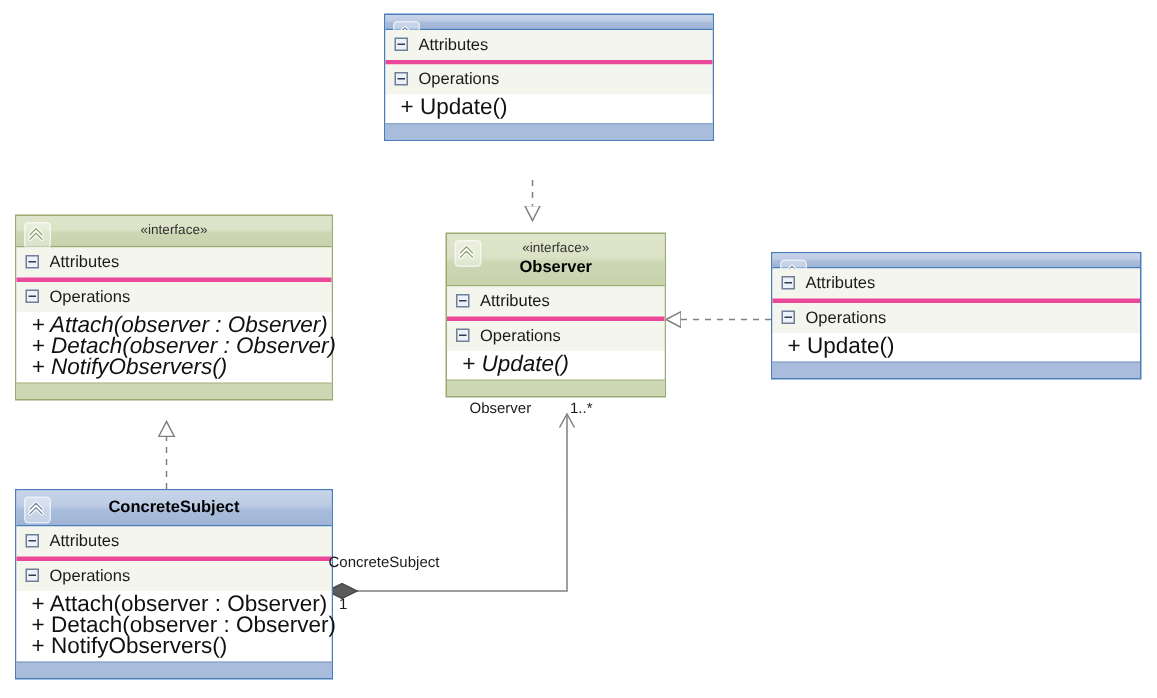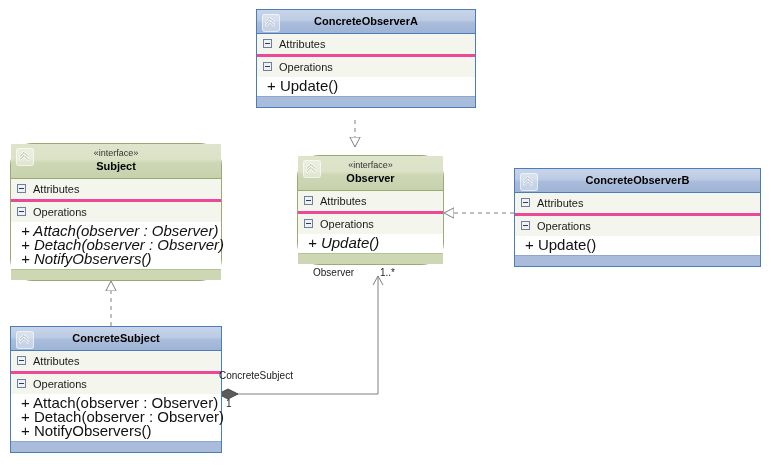--- a/index.html
+++ b/index.html
@@ -22,21 +22,20 @@
   .uml-class {
     position: absolute;
     box-sizing: border-box;
     border: 1px solid #4a7ebb;
     background: #ffffff;
     font-size: 11px;
     color: #1a1a1a;
   }
   .uml-class.iface {
     border-color: #9aaa72;
-    border-radius: 22px;
   }
 
   .cls-header {
     position: relative;
     box-sizing: border-box;
     background: linear-gradient(to bottom, #c8d4e8 0%, #bccbe4 45%, #a9bcdb 55%, #9fb4d6 100%);
     border-bottom: 1px solid #4a7ebb;
     padding: 4px 6px 5px 6px;
     text-align: center;
   }
@@ -174,21 +173,20 @@
   <div class="uml-class" style="left:256px; top:9px; width:220px;">
     <div class="cls-header">
       <span class="chevron-icon">
         <svg width="14" height="14" viewBox="0 0 14 14">
           <path d="M3,7.5 L7,3.5 L11,7.5" fill="none" stroke="#ffffff" stroke-width="2.2" stroke-linecap="round" stroke-linejoin="round"></path>
           <path d="M3,10.5 L7,6.5 L11,10.5" fill="none" stroke="#ffffff" stroke-width="2.2" stroke-linecap="round" stroke-linejoin="round"></path>
           <path d="M3,7.5 L7,3.5 L11,7.5" fill="none" stroke="#7b8aa3" stroke-width="0.8" stroke-linecap="round" stroke-linejoin="round"></path>
           <path d="M3,10.5 L7,6.5 L11,10.5" fill="none" stroke="#7b8aa3" stroke-width="0.8" stroke-linecap="round" stroke-linejoin="round"></path>
         </svg>
       </span>
-      <div class="cls-name">ConcreteObserverA</div>
     </div>
     <div class="section-row">
       <span class="expander-icon"></span>
       <span>Attributes</span>
     </div>
     <div class="section-row" style="border-bottom:none;">
       <span class="expander-icon"></span>
       <span>Operations</span>
     </div>
     <div class="member-list">
@@ -201,21 +199,20 @@
     <div class="cls-header">
       <span class="chevron-icon">
         <svg width="14" height="14" viewBox="0 0 14 14">
           <path d="M3,7.5 L7,3.5 L11,7.5" fill="none" stroke="#ffffff" stroke-width="2.2" stroke-linecap="round" stroke-linejoin="round"></path>
           <path d="M3,10.5 L7,6.5 L11,10.5" fill="none" stroke="#ffffff" stroke-width="2.2" stroke-linecap="round" stroke-linejoin="round"></path>
           <path d="M3,7.5 L7,3.5 L11,7.5" fill="none" stroke="#93a070" stroke-width="0.8" stroke-linecap="round" stroke-linejoin="round"></path>
           <path d="M3,10.5 L7,6.5 L11,10.5" fill="none" stroke="#93a070" stroke-width="0.8" stroke-linecap="round" stroke-linejoin="round"></path>
         </svg>
       </span>
       <div class="cls-stereotype">«interface»</div>
-      <div class="cls-name">Subject</div>
     </div>
     <div class="section-row">
       <span class="expander-icon"></span>
       <span>Attributes</span>
     </div>
     <div class="section-row" style="border-bottom:none;">
       <span class="expander-icon"></span>
       <span>Operations</span>
     </div>
     <div class="member-list">
@@ -256,21 +253,20 @@
   <div class="uml-class" style="left:514px; top:168px; width:247px;">
     <div class="cls-header">
       <span class="chevron-icon">
         <svg width="14" height="14" viewBox="0 0 14 14">
           <path d="M3,7.5 L7,3.5 L11,7.5" fill="none" stroke="#ffffff" stroke-width="2.2" stroke-linecap="round" stroke-linejoin="round"></path>
           <path d="M3,10.5 L7,6.5 L11,10.5" fill="none" stroke="#ffffff" stroke-width="2.2" stroke-linecap="round" stroke-linejoin="round"></path>
           <path d="M3,7.5 L7,3.5 L11,7.5" fill="none" stroke="#7b8aa3" stroke-width="0.8" stroke-linecap="round" stroke-linejoin="round"></path>
           <path d="M3,10.5 L7,6.5 L11,10.5" fill="none" stroke="#7b8aa3" stroke-width="0.8" stroke-linecap="round" stroke-linejoin="round"></path>
         </svg>
       </span>
-      <div class="cls-name">ConcreteObserverB</div>
     </div>
     <div class="section-row">
       <span class="expander-icon"></span>
       <span>Attributes</span>
     </div>
     <div class="section-row" style="border-bottom:none;">
       <span class="expander-icon"></span>
       <span>Operations</span>
     </div>
     <div class="member-list">

